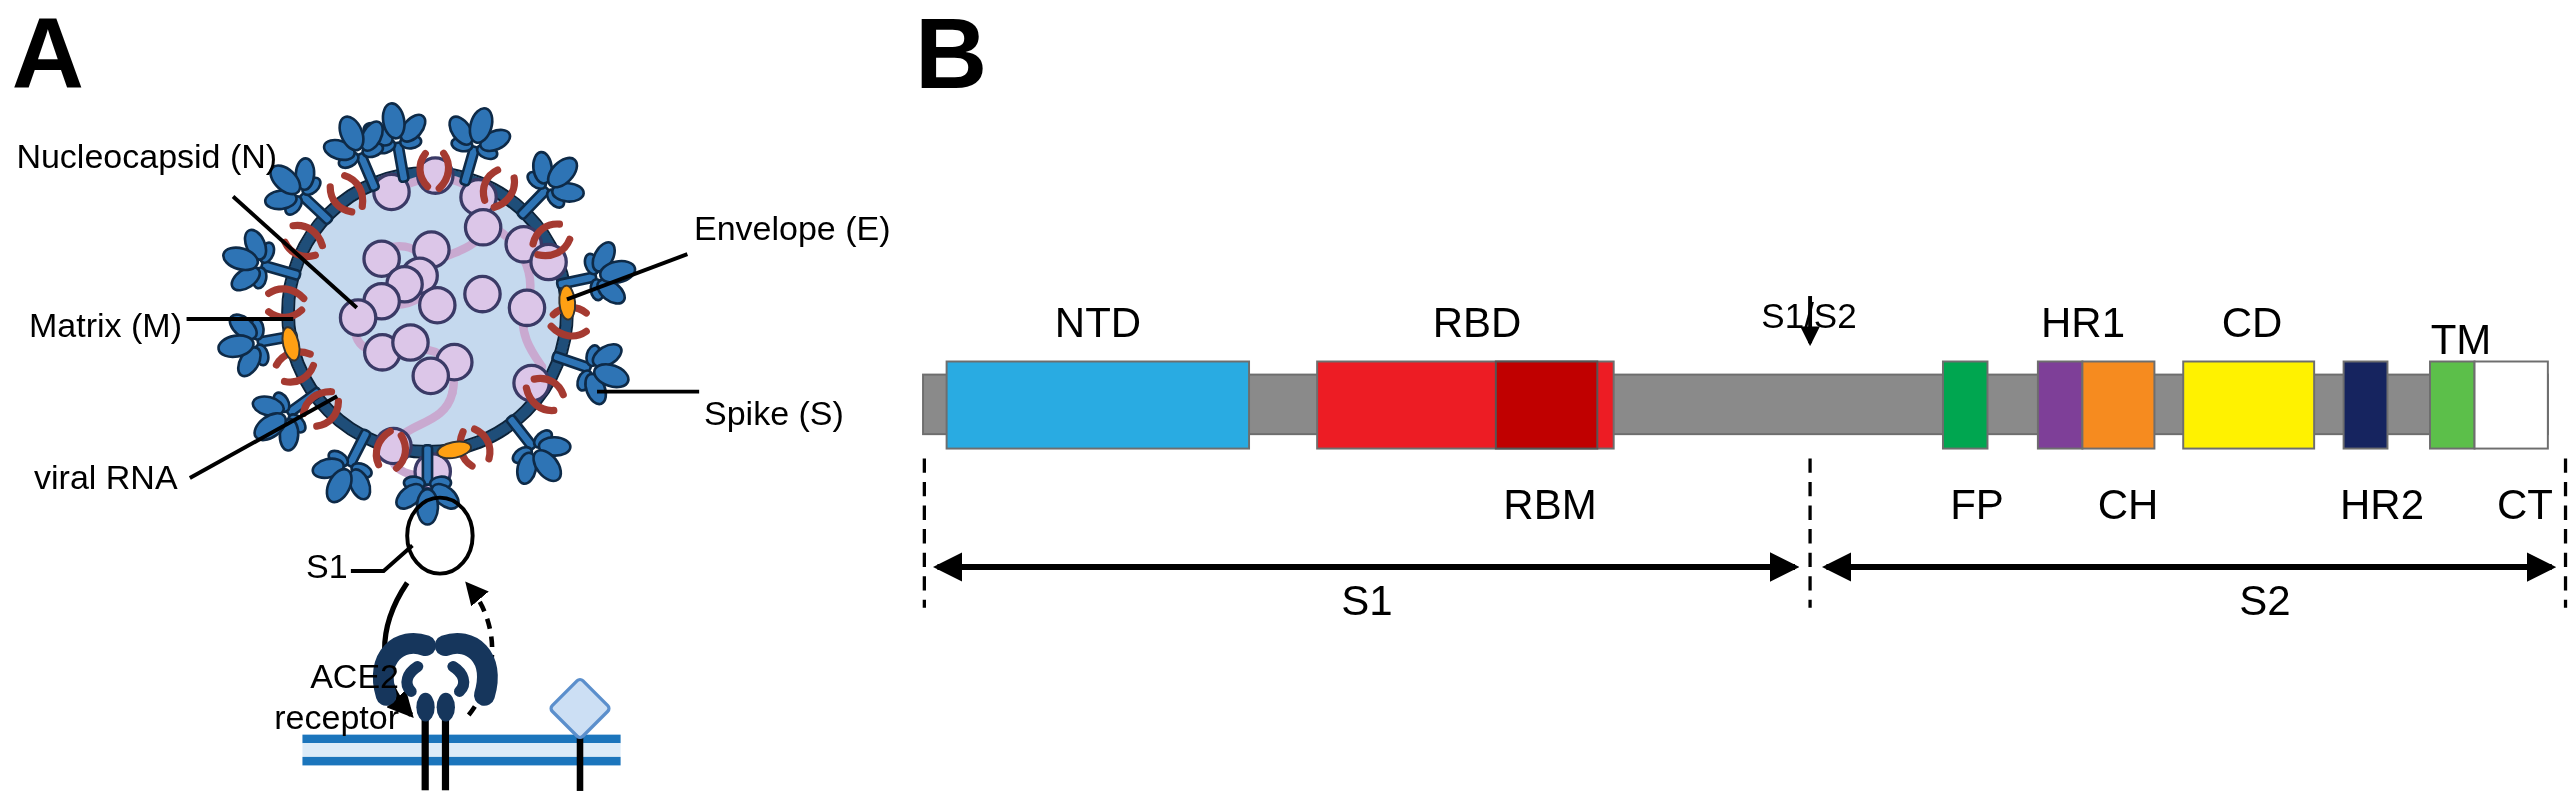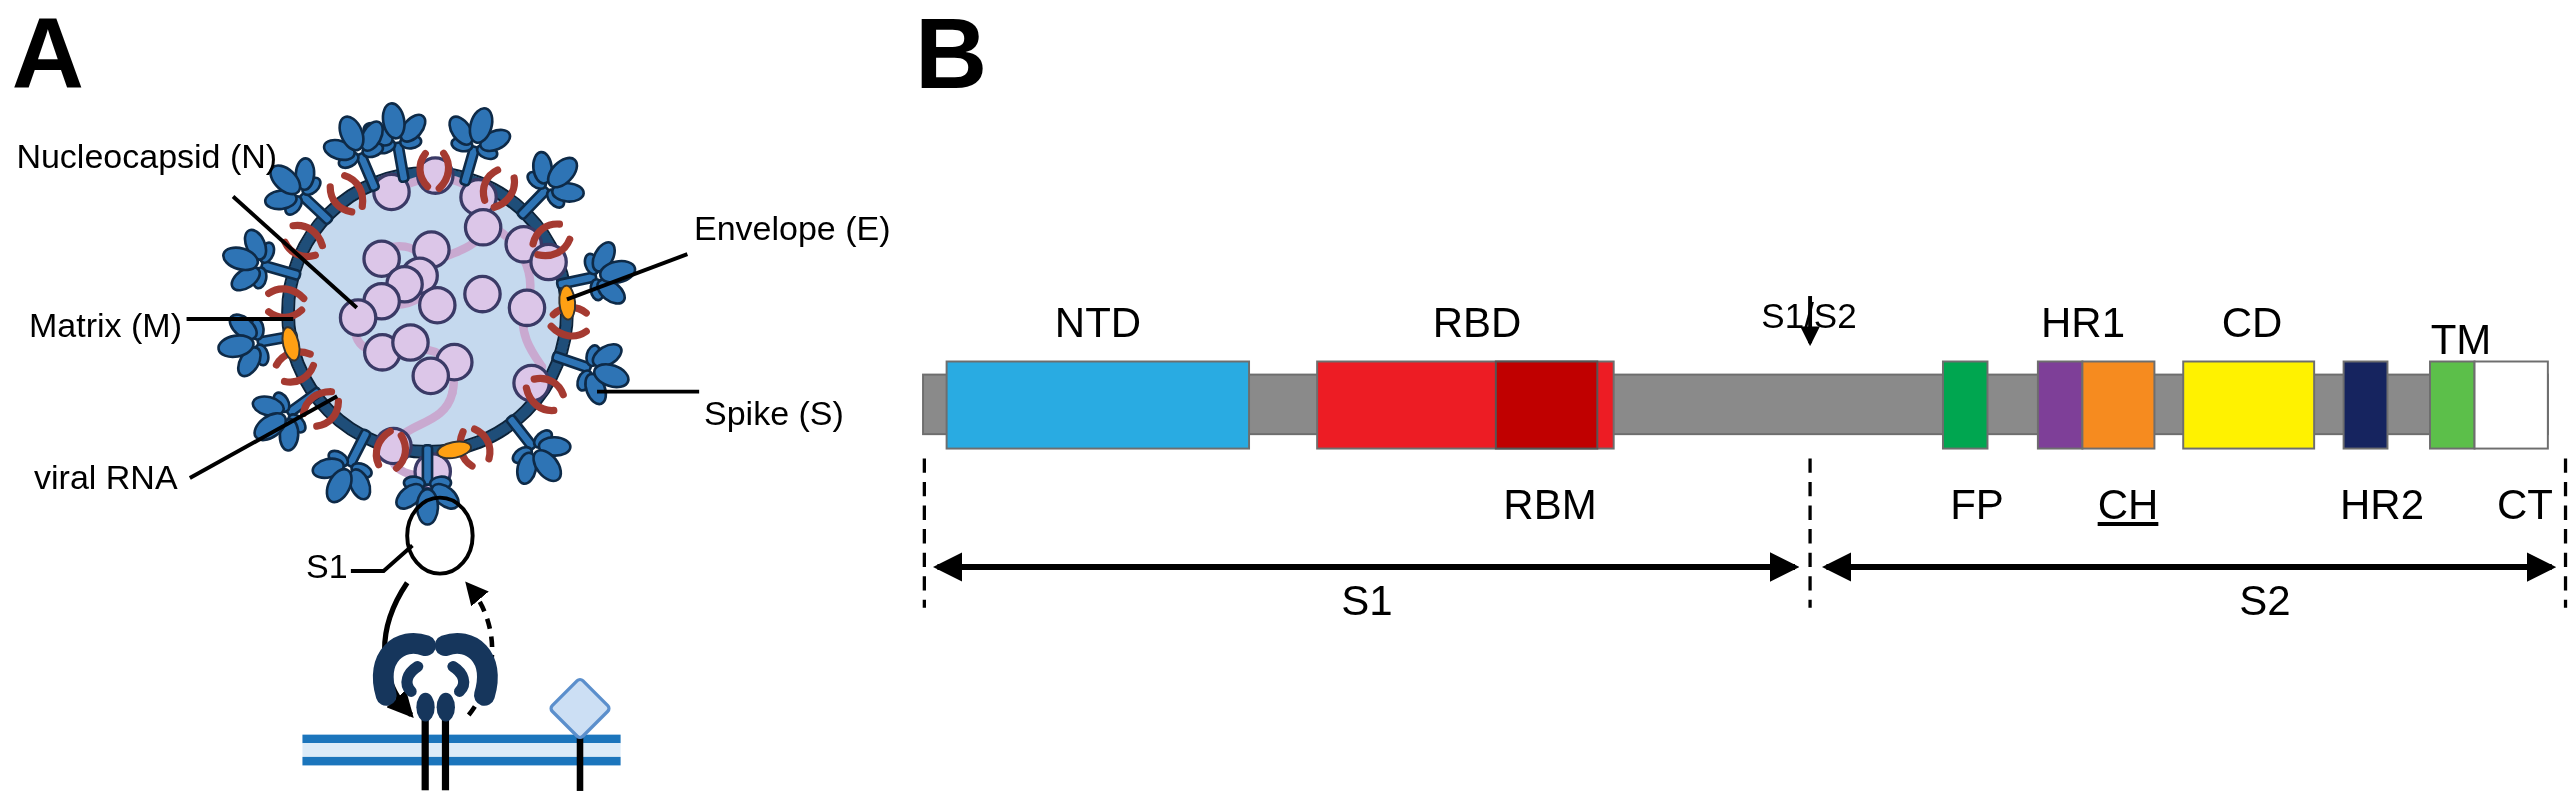--- a/index.html
+++ b/index.html
@@ -191,30 +191,34 @@
 
   <div class="txt panel-letter" style="left:11.8px;top:1.3px;">A</div>
   <div class="txt panel-letter" style="left:915px;top:1.3px;">B</div>
 
   <div class="txt a-label" style="left:16.4px;top:139px;">Nucleocapsid (N)</div>
   <div class="txt a-label" style="left:29px;top:308px;">Matrix (M)</div>
   <div class="txt a-label" style="left:34px;top:460px;">viral RNA</div>
   <div class="txt a-label" style="left:694px;top:211px;">Envelope (E)</div>
   <div class="txt a-label" style="left:704px;top:368px;margin-top:28px;">Spike (S)</div>
   <div class="txt a-label" style="left:306px;top:549px;">S1</div>
+  <div class="txt a-label right-align" style="left:242px;top:656px;width:157px;line-height:41px;">
+    <div>ACE2</div>
+    <div>receptor</div>
+  </div>
 
   <div class="txt b-label centered" style="left:1098px;top:301px;">NTD</div>
   <div class="txt b-label centered" style="left:1477px;top:301px;">RBD</div>
   <div class="txt b-label centered" style="left:2060px;top:301px;margin-left:23px;">HR1</div>
   <div class="txt b-label centered" style="left:2252px;top:301px;">CD</div>
   <div class="txt b-label centered" style="left:2461px;top:318px;">TM</div>
 
   <div class="txt b-label centered" style="left:1550px;top:483px;">RBM</div>
   <div class="txt b-label centered" style="left:1977px;top:483px;">FP</div>
-  <div class="txt b-label centered" style="left:2128px;top:483px;text-decoration:underline;">CH</div>
+  <div class="txt b-label centered" style="left:2128px;top:483px;">CH</div>
   <div class="txt b-label centered" style="left:2382px;top:483px;">HR2</div>
   <div class="txt b-label centered" style="left:2525px;top:483px;">CT</div>
 
   <div class="txt b-label-sm centered" style="left:1809px;top:254px;margin-top:44px;">S1/S2</div>
 
   <div class="txt b-label centered" style="left:1367px;top:579px;">S1</div>
   <div class="txt b-label centered" style="left:2219px;top:579px;margin-left:46px;">S2</div>
 
 </div>
 

